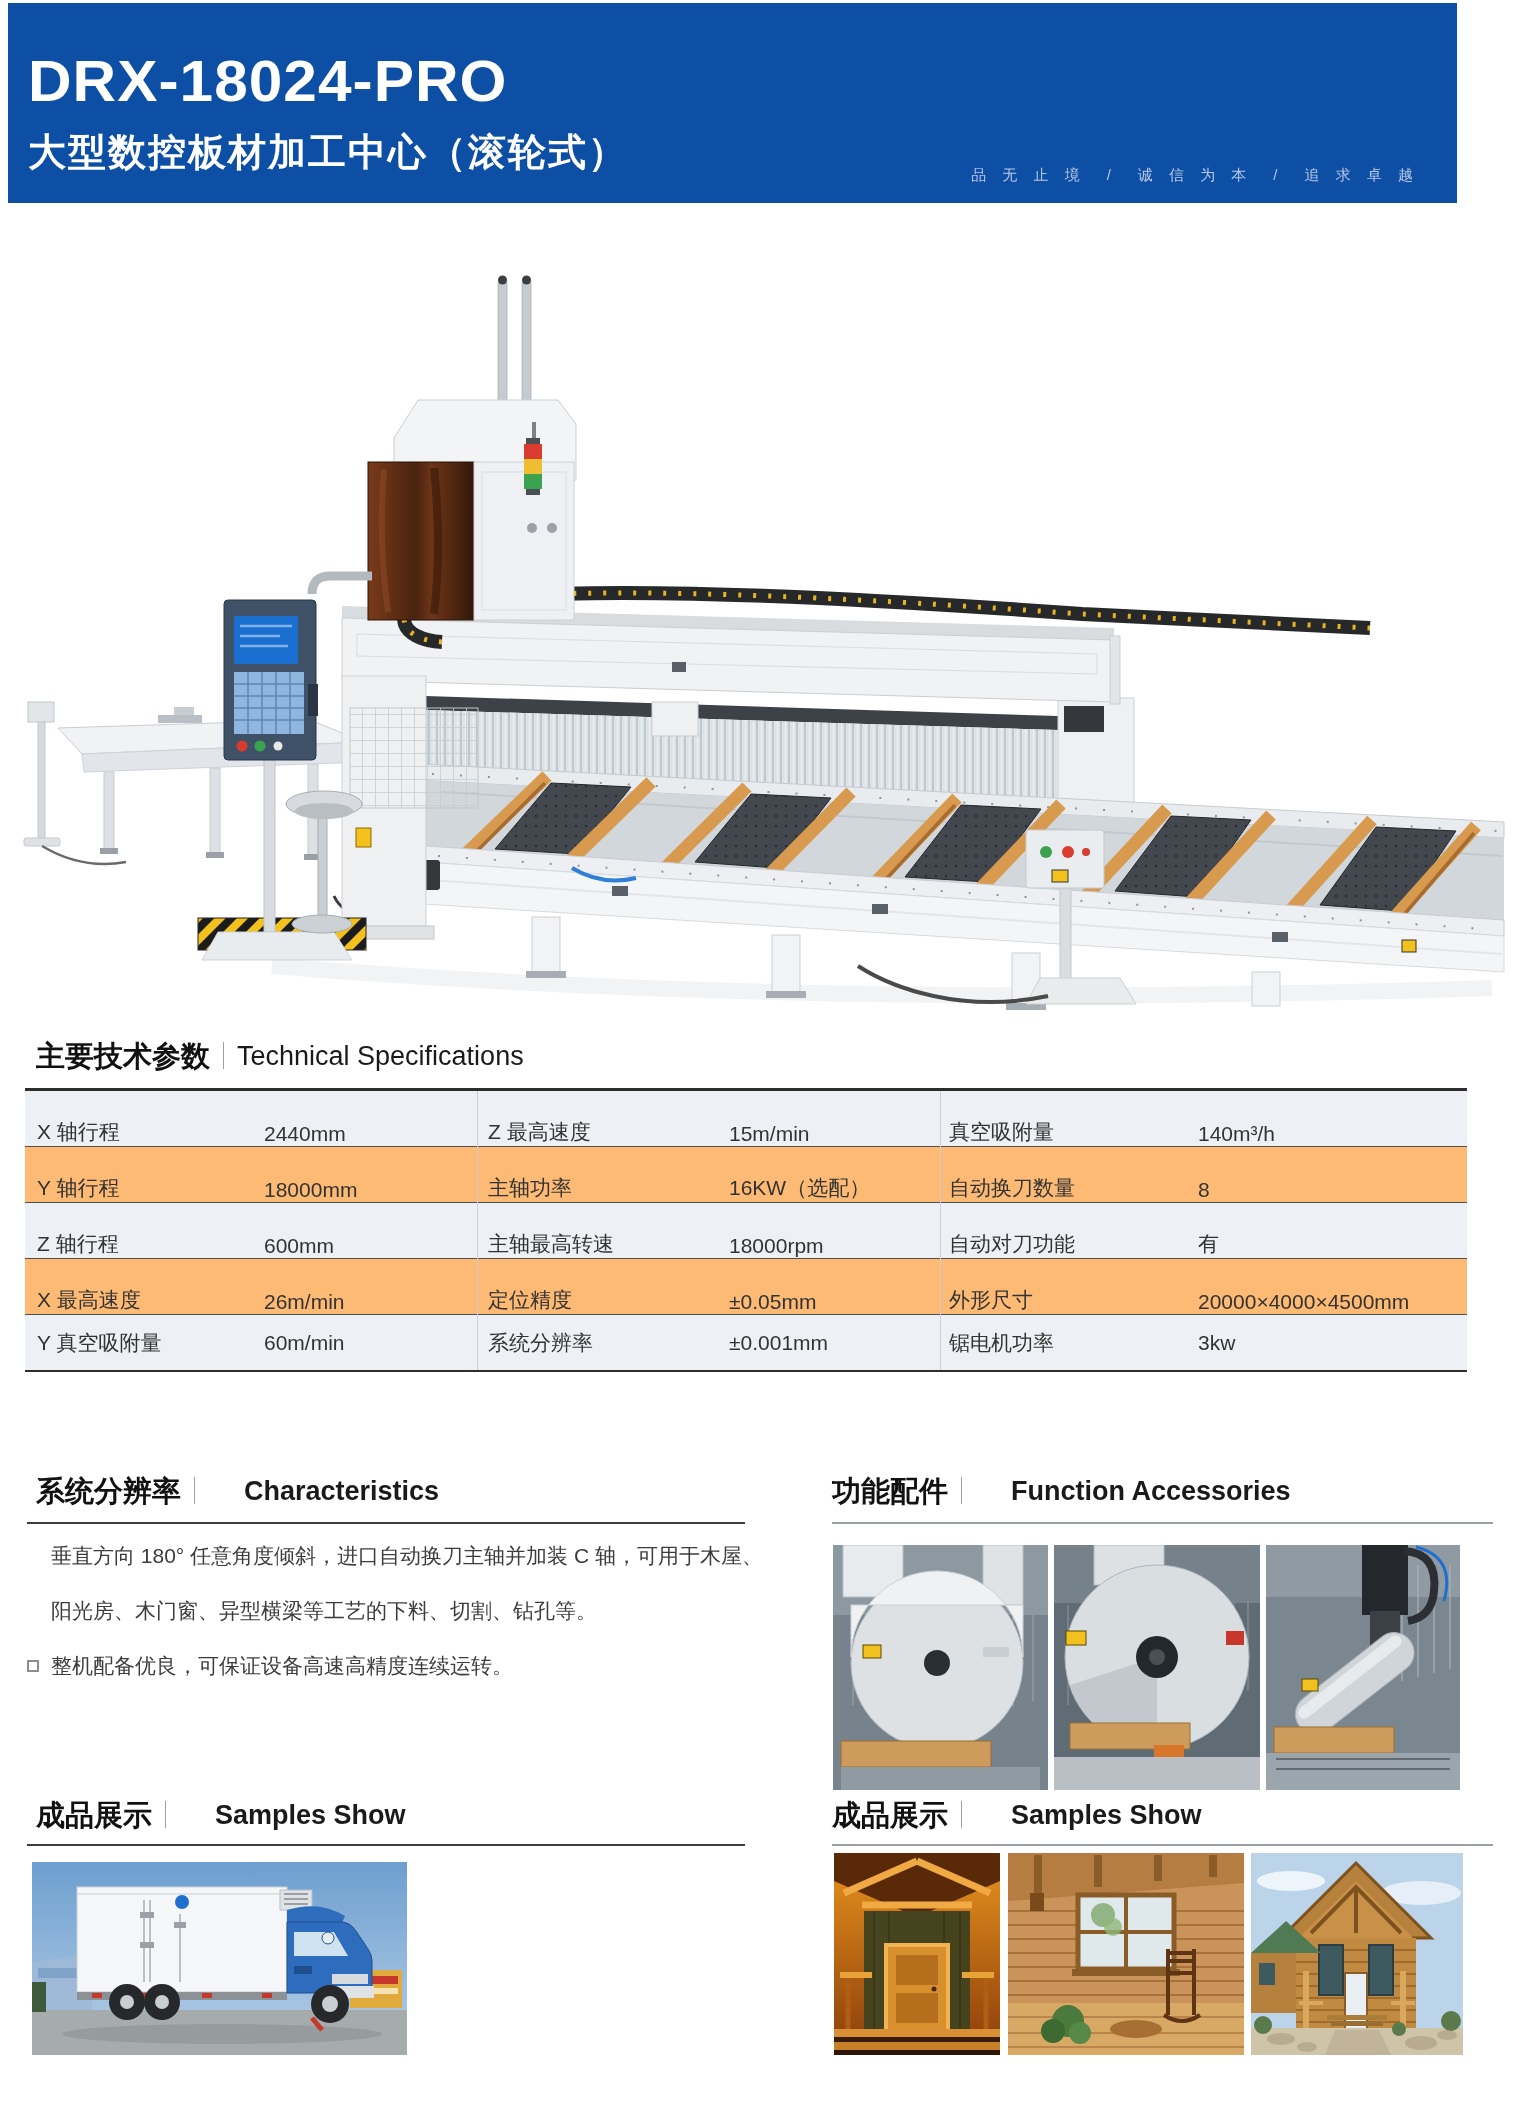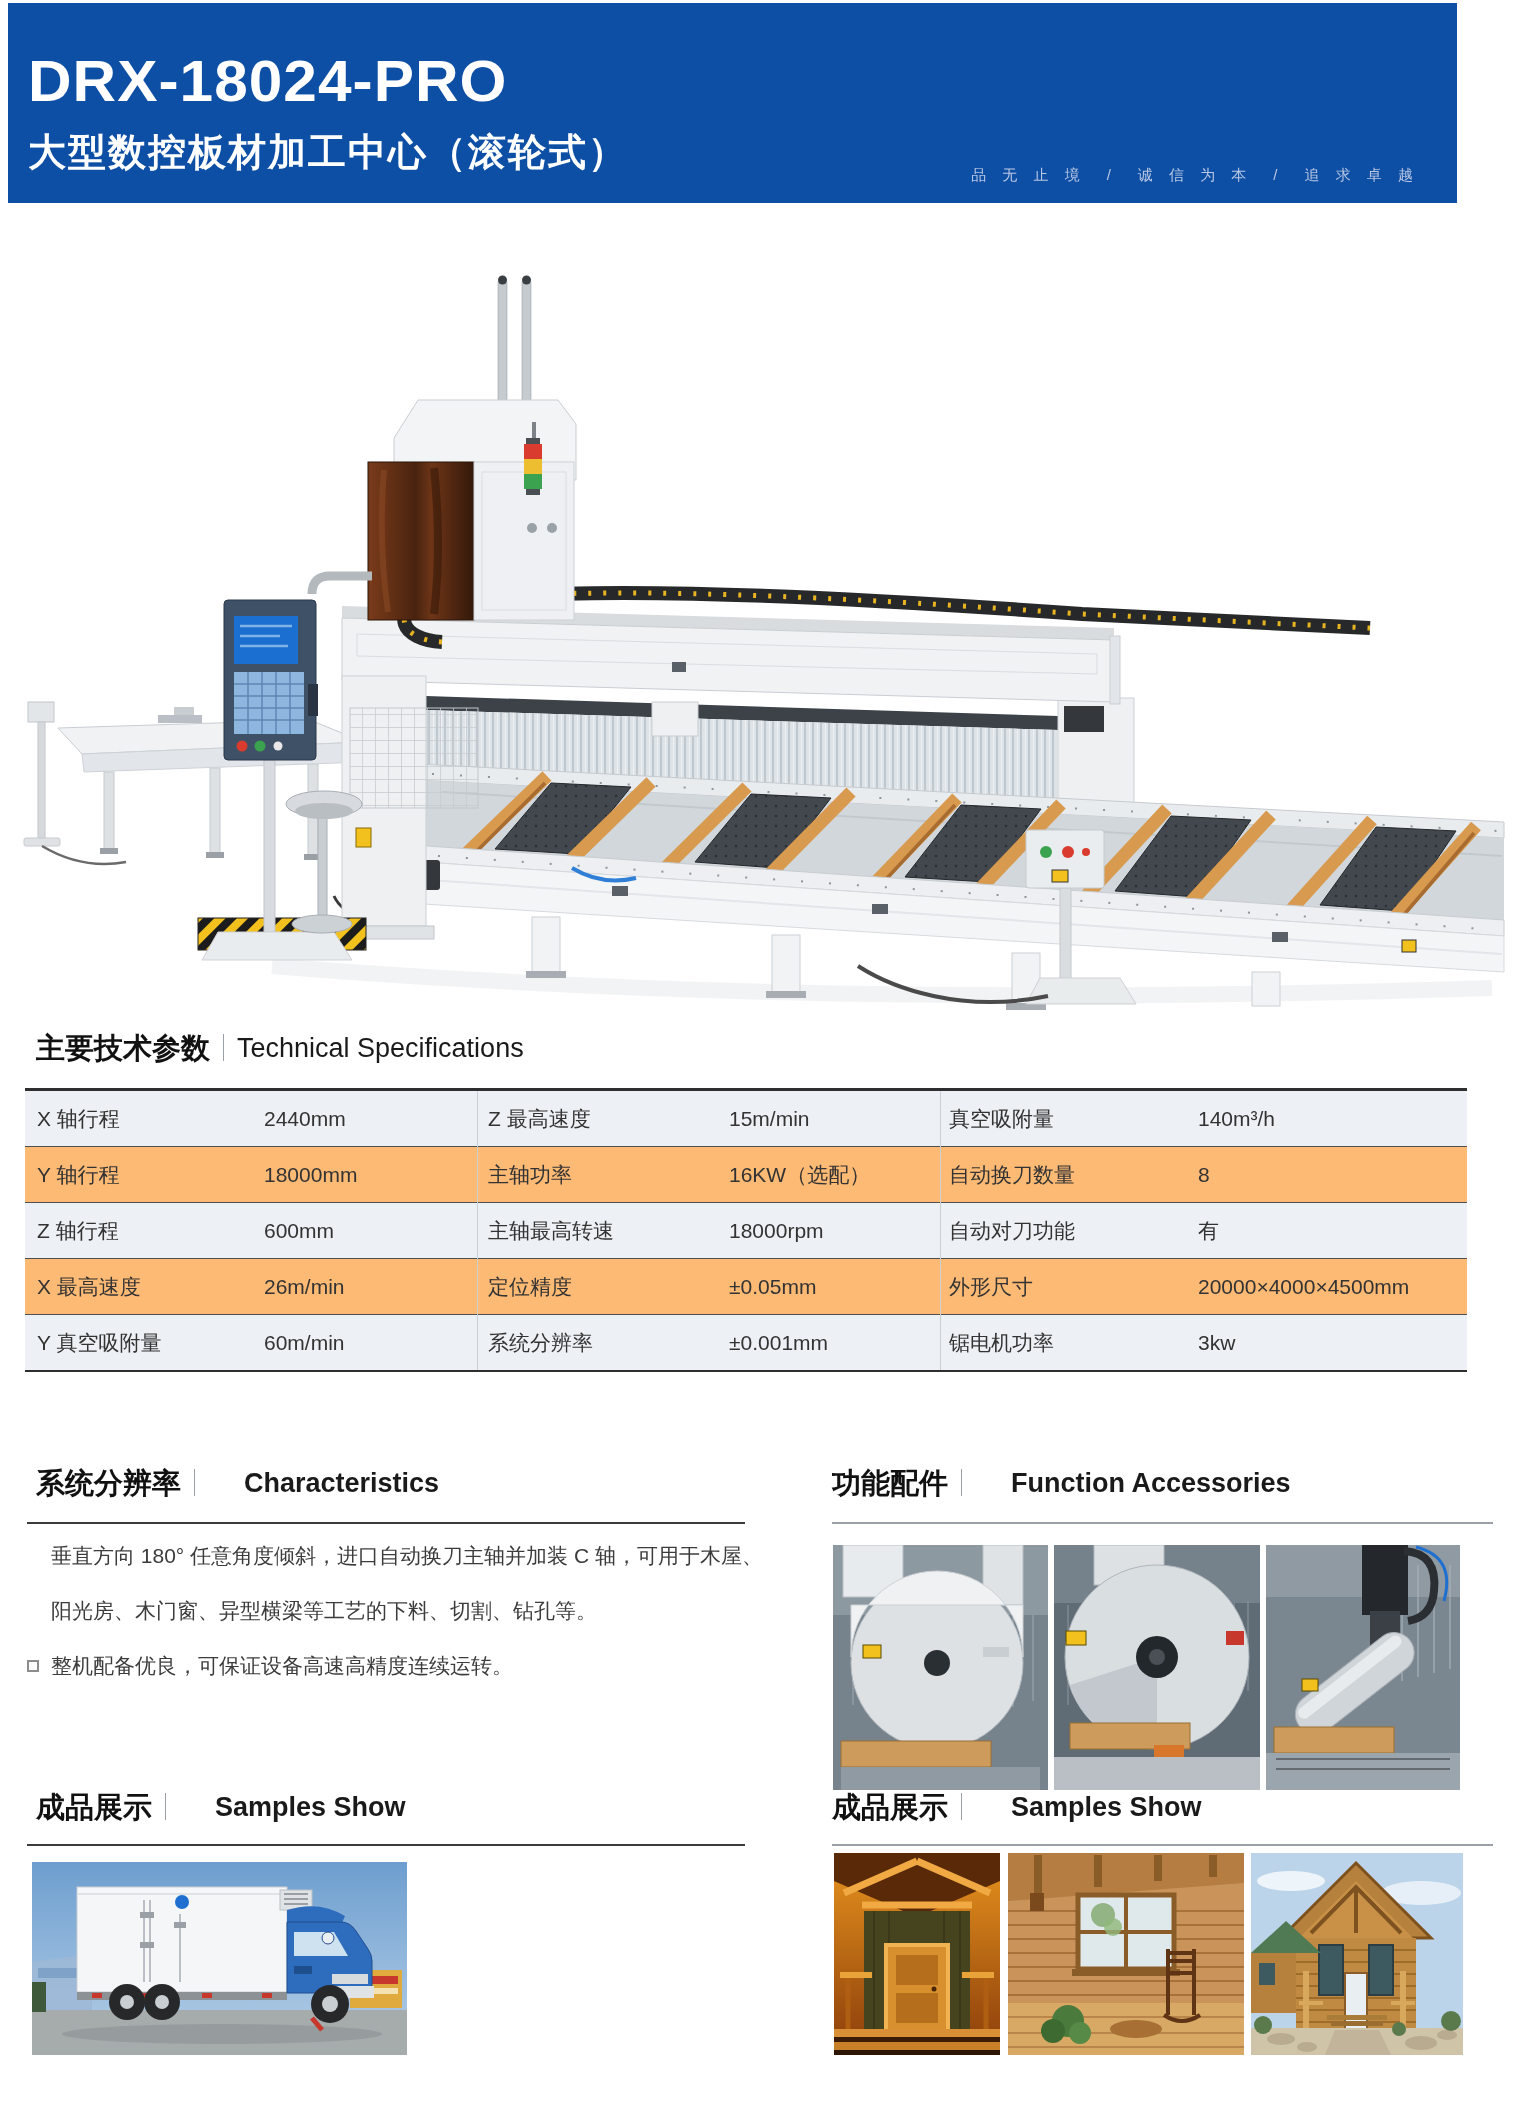--- a/index.html
+++ b/index.html
@@ -6,31 +6,31 @@
   #page{position:relative;width:1524px;height:2102px;background:#fff;overflow:hidden;
         font-family:"Liberation Sans","DejaVu Sans",sans-serif;color:#333;padding-left:16px;}
   .abs{position:absolute;}
   
   #banner{left:8px;top:3px;width:1449px;height:200px;background:#0d4fa5;}
   #model{left:20px;top:44px;font-size:58px;font-weight:bold;color:#fff;letter-spacing:1px;
          transform:scaleX(1.04);transform-origin:left center;white-space:nowrap;}
   #subtitle{left:20px;top:124px;font-size:38px;font-weight:bold;color:#fff;letter-spacing:2px;white-space:nowrap;}
   #slogan{right:38px;bottom:18px;font-size:15px;color:#b9c6e4;letter-spacing:6px;white-space:nowrap;margin-top:44px;}
   
-  .sec-head{height:36px;line-height:28px;white-space:nowrap;}
+  .sec-head{height:36px;line-height:44px;white-space:nowrap;}
   .sec-cn{font-size:29px;font-weight:bold;color:#111;vertical-align:middle;}
   .sec-sep{display:inline-block;width:1px;height:27px;background:#9aa0a6;margin:0 13px;vertical-align:middle;}
   .sec-en{font-size:27px;color:#1a1a1a;vertical-align:middle;}
   .sec-en.bold{font-weight:bold;margin-left:36px;}
   .rule-dark{height:2px;background:#3c3c3c;}
   .rule-gray{height:2px;background:#9aa0a6;}
   
   #spec-table{left:25px;top:1088px;width:1442px;border-top:3px solid #2e2e2e;border-bottom:2px solid #2e2e2e;}
   .srow{display:flex;height:55px;align-items:center;font-size:21px;}
-  .srow:not(:last-child){border-bottom:1px solid #4f4f4f;}
+  .srow:not(:last-child){border-bottom:1px solid #4f4f4f;align-items:flex-end;}
   .srow.odd{background:#edf1f5;}
   .srow.even{background:#fdba74;}
   .c0{width:239px;padding-left:12px;box-sizing:border-box;color:#333;}
   .c1{width:224px;color:#333;}
   .c2{width:241px;color:#333;}
   .c3{width:220px;color:#333;}
   .c4{width:249px;color:#333;}
   .c5{width:269px;color:#333;}
   .vdiv{position:absolute;top:0;bottom:0;width:1px;background:#c9cfd5;}
   

